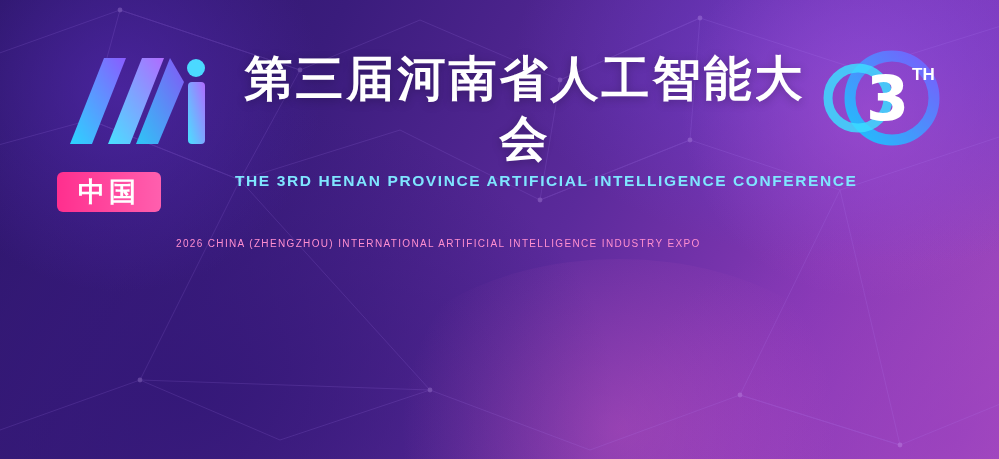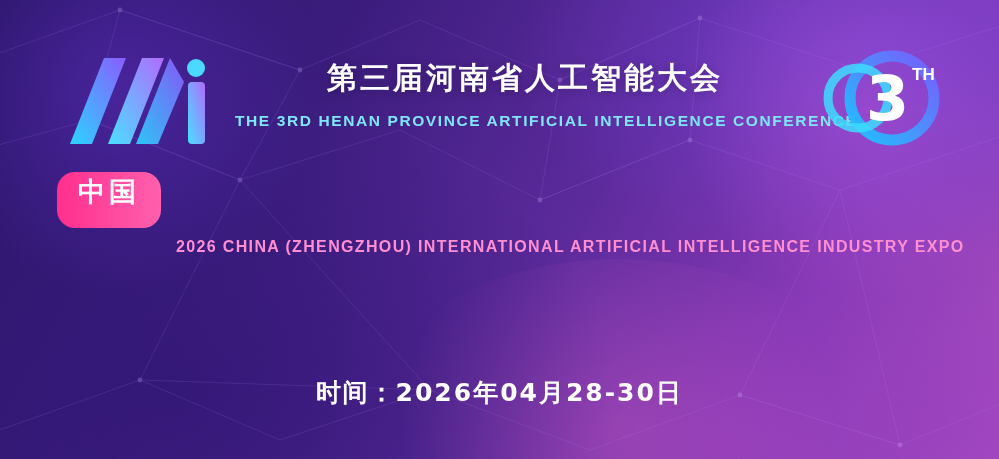--- a/index.html
+++ b/index.html
@@ -23,55 +23,55 @@
   .glow-b{position:absolute;right:-60px;top:-80px;width:380px;height:380px;border-radius:50%;
     background:radial-gradient(circle,rgba(190,90,220,.45) 0%,rgba(190,90,220,0) 70%);}
   .glow-c{position:absolute;right:120px;bottom:-140px;width:520px;height:340px;border-radius:50%;
     background:radial-gradient(circle,rgba(215,95,195,.35) 0%,rgba(215,95,195,0) 70%);}
 
   
   .top-row{position:absolute;left:0;top:44px;width:999px;height:110px;}
   .ai-logo{position:absolute;left:62px;top:8px;width:170px;height:96px;}
   .title-block{position:absolute;left:235px;top:4px;width:580px;text-align:center;}
   .cn-title{
-    font-size:30px;font-weight:bold;letter-spacing:3px;color:#fff;line-height:60px;
+    font-size:48px;font-weight:bold;letter-spacing:3px;color:#fff;line-height:60px;
     font-family:"DejaVu Sans","Liberation Sans",sans-serif;
     text-shadow:0 2px 10px rgba(0,0,0,.25);
   }
   .en-title{
     margin-top:4px;font-size:15.5px;letter-spacing:1.6px;color:#7fe6ff;font-weight:bold;
     font-family:"Liberation Sans",sans-serif;white-space:nowrap;
   }
   .badge3{position:absolute;left:820px;top:2px;width:130px;height:104px;}
 
   
   .row2{position:absolute;left:0;top:160px;width:999px;height:110px;}
   .yearbox{position:absolute;left:46px;top:8px;width:126px;height:86px;}
   .year-txt{
     font-family:"DejaVu Sans","Liberation Sans",sans-serif;
     font-size:33px;font-weight:bold;letter-spacing:1px;
     color:#ff4fa3;text-align:center;line-height:36px;
     text-shadow:0 0 10px rgba(255,70,160,.55);
   }
   .cn-pill{
-    margin:4px auto 0;width:104px;height:56px;border-radius:18px;
+    margin:4px auto 0;width:104px;height:40px;border-radius:6px;
     background:linear-gradient(90deg,#ff2f8e,#ff5fae);
     color:#fff;font-size:27px;font-weight:bold;letter-spacing:4px;
     line-height:40px;text-align:center;
     font-family:"DejaVu Sans","Liberation Sans",sans-serif;
   }
   .main-cn{
     position:absolute;left:176px;top:8px;width:800px;
     font-family:"DejaVu Sans","Liberation Sans",sans-serif;
     font-size:54px;font-weight:bold;color:#fff;letter-spacing:1px;line-height:66px;
     white-space:nowrap;text-shadow:0 3px 12px rgba(0,0,0,.28);
   }
   .main-en{
     position:absolute;left:176px;top:78px;width:810px;
-    font-size:16px;font-weight:bold;letter-spacing:1.35px;color:#ff8fd0;
+    font-size:10px;font-weight:normal;letter-spacing:1.35px;color:#ff8fd0;
     white-space:nowrap;
   }
 
   
   .slogan-wrap{
     position:absolute;left:96px;top:286px;width:806px;height:56px;
     border:2px solid #ff53a8;border-radius:28px;
     background:linear-gradient(90deg,rgba(120,50,180,.35),rgba(150,60,190,.28));
     box-shadow:0 0 18px rgba(255,83,168,.35) inset;
   }
@@ -166,18 +166,15 @@
 
   <div class="row2">
     <div class="yearbox">
       <div class="cn-pill">中国</div>
     </div>
     <div class="main-en">2026 CHINA (ZHENGZHOU) INTERNATIONAL ARTIFICIAL INTELLIGENCE INDUSTRY EXPO</div>
   </div>
 
 
   <div class="footer">
-    <div>
-      <span>时间：</span><span class="date">2026年04月28-30日</span>
-    </div>
   </div>
 
 </div>
 
 </body></html>

